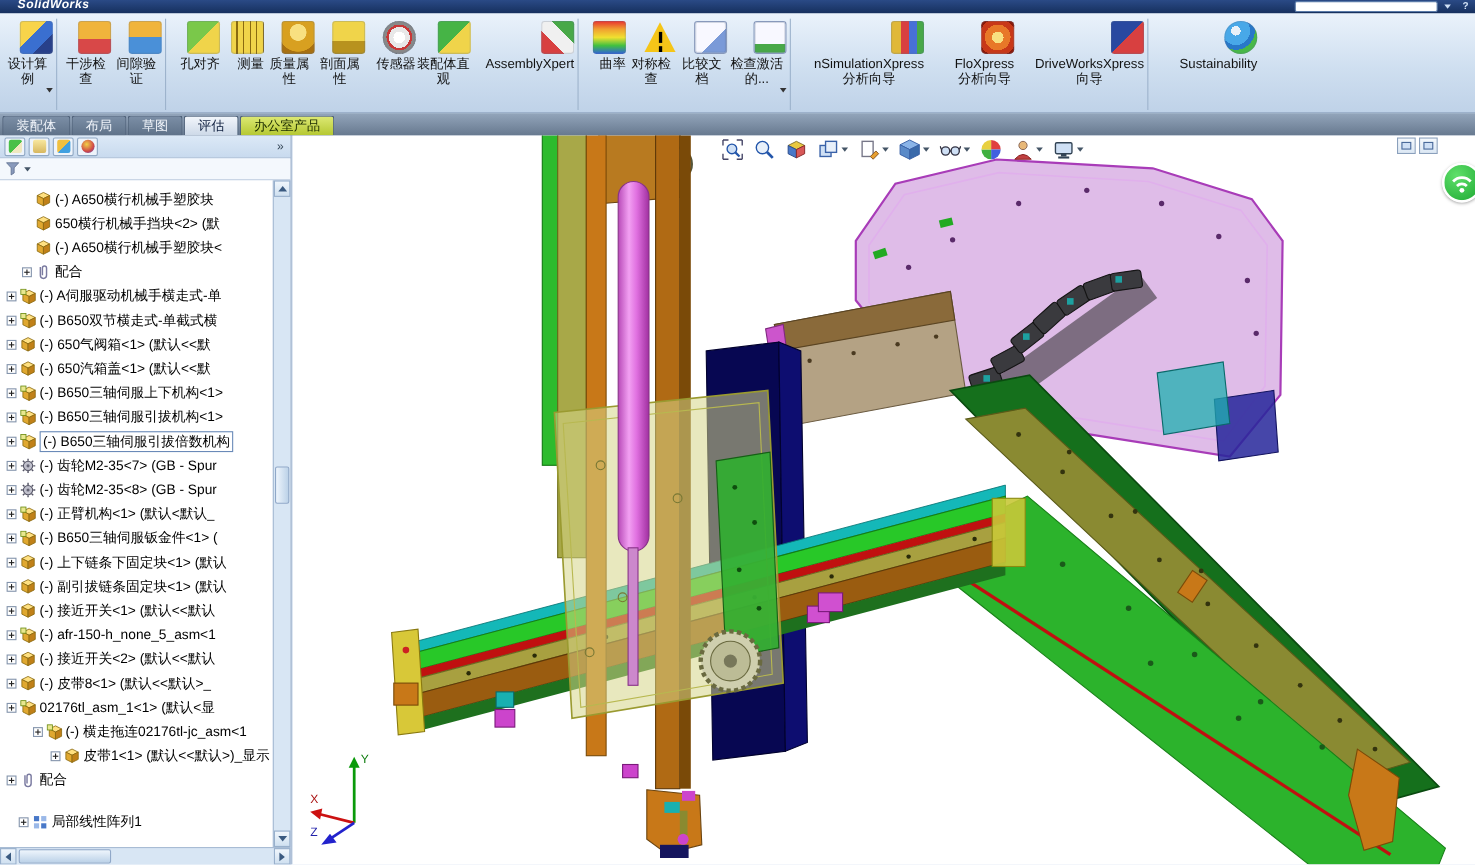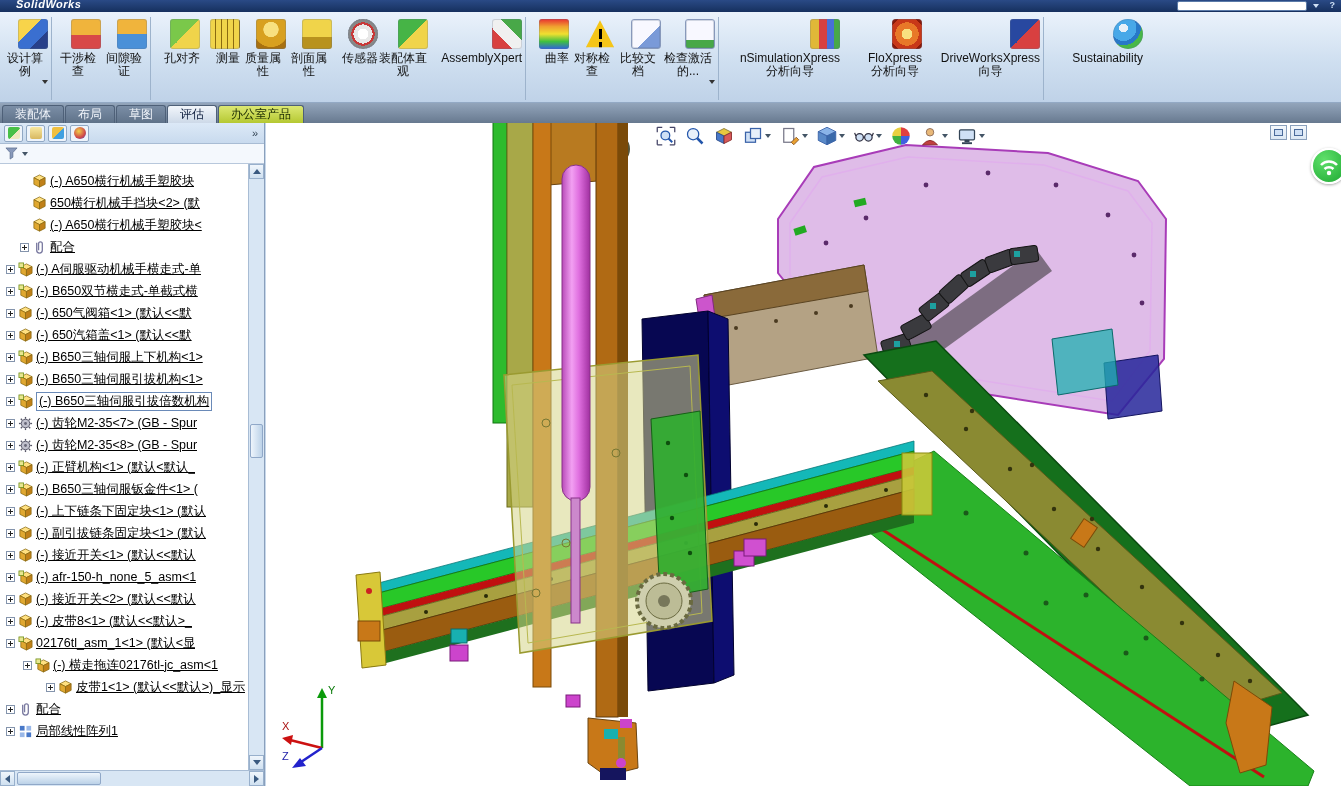--- a/index.html
+++ b/index.html
@@ -56,21 +56,21 @@
   .ptab-tile{width:12px;height:12px;border-radius:2px;}
   .pt-feat{background:linear-gradient(135deg,#48c048 0 55%,#f0e8c0 55%);}
   .pt-prop{background:linear-gradient(180deg,#f8e8a0,#d8b860);}
   .pt-config{background:linear-gradient(135deg,#f0c040 0 50%,#40a0e0 50%);}
   .pt-display{background:radial-gradient(circle at 40% 35%,#f0d048,#d04848 60%,#4048d0);border-radius:50%;}
   .pchevron{margin-left:auto;font-size:11px;color:#345;padding-right:2px;}
   .pfilter{height:20px;background:#f4f8fd;border-bottom:1px solid #b8c8dc;display:flex;align-items:center;padding:0 5px;gap:4px;}
   .pfilter .farrow{width:0;height:0;border-left:3px solid transparent;border-right:3px solid transparent;border-top:4px solid #456;}
 
   .tree{position:absolute;top:41px;left:0;right:16px;bottom:16px;background:#fff;overflow:hidden;padding-top:6px;}
-  .tree-row{height:22px;display:flex;align-items:center;gap:3px;font-size:12.5px;color:#000;white-space:nowrap;cursor:default;text-decoration:underline;}
+  .tree-row{height:22px;display:flex;align-items:center;gap:3px;font-size:12.5px;color:#000;white-space:nowrap;cursor:default;}
   .tree-row.selected .tlabel{border:1px solid #6a8ab8;background:#fff;padding:0 2px;}
   .expander{width:9px;height:9px;border:1px solid #8494ac;background:#fff;flex:0 0 auto;position:relative;margin-left:2px;}
   .expander::before{content:"";position:absolute;left:1px;top:3px;width:5px;height:1px;background:#222;}
   .expander::after{content:"";position:absolute;left:3px;top:1px;width:1px;height:5px;background:#222;}
   .expander.hiddenx{visibility:hidden;}
   .ticon{width:15px;height:15px;flex:0 0 auto;}
   .tlabel{overflow:hidden;}
 
   .vscroll{position:absolute;top:41px;right:0;width:16px;bottom:16px;background:#d8e6f4;border-left:1px solid #a8bcd4;}
   .varrow{position:absolute;left:0;width:15px;height:15px;background:linear-gradient(#f0f6fc,#cfe0f0);border:1px solid #98b0cc;display:flex;align-items:center;justify-content:center;}
@@ -492,42 +492,42 @@
           </svg>
     <span class="tlabel">(-) 皮带8&lt;1&gt; (默认&lt;&lt;默认&gt;_</span>
   </div>
         <div class="tree-row" style="padding-left: 4px;">
     <span class="expander"></span>
     <svg class="ticon" viewBox="0 0 16 16">
             <use href="#sym-asm" xlink:href="#sym-asm"></use>
           </svg>
     <span class="tlabel">02176tl_asm_1&lt;1&gt; (默认&lt;显</span>
   </div>
-        <div class="tree-row" style="padding-left: 21px;">
+        <div class="tree-row" style="padding-left: 4px; justify-content: center;">
     <span class="expander"></span>
     <svg class="ticon" viewBox="0 0 16 16">
             <use href="#sym-asm" xlink:href="#sym-asm"></use>
           </svg>
     <span class="tlabel">(-) 横走拖连02176tl-jc_asm&lt;1</span>
   </div>
         <div class="tree-row" style="padding-left: 4px; margin-left: 40px;">
     <span class="expander"></span>
     <svg class="ticon" viewBox="0 0 16 16">
             <use href="#sym-part" xlink:href="#sym-part"></use>
           </svg>
     <span class="tlabel">皮带1&lt;1&gt; (默认&lt;&lt;默认&gt;)_显示</span>
   </div>
         <div class="tree-row" style="padding-left: 4px;">
     <span class="expander"></span>
     <svg class="ticon" viewBox="0 0 16 16">
             <use href="#sym-clip" xlink:href="#sym-clip"></use>
           </svg>
     <span class="tlabel">配合</span>
   </div>
-        <div class="tree-row" style="padding-left: 4px;">
+        <div class="tree-row" style="padding-left: 15px; margin-top: 16px;">
     <span class="expander"></span>
     <svg class="ticon" viewBox="0 0 16 16">
             <use href="#sym-pattern" xlink:href="#sym-pattern"></use>
           </svg>
     <span class="tlabel">局部线性阵列1</span>
   </div>
       </div>
     <div class="vscroll">
       <div class="varrow up">
           <span class="tri-up"></span>

